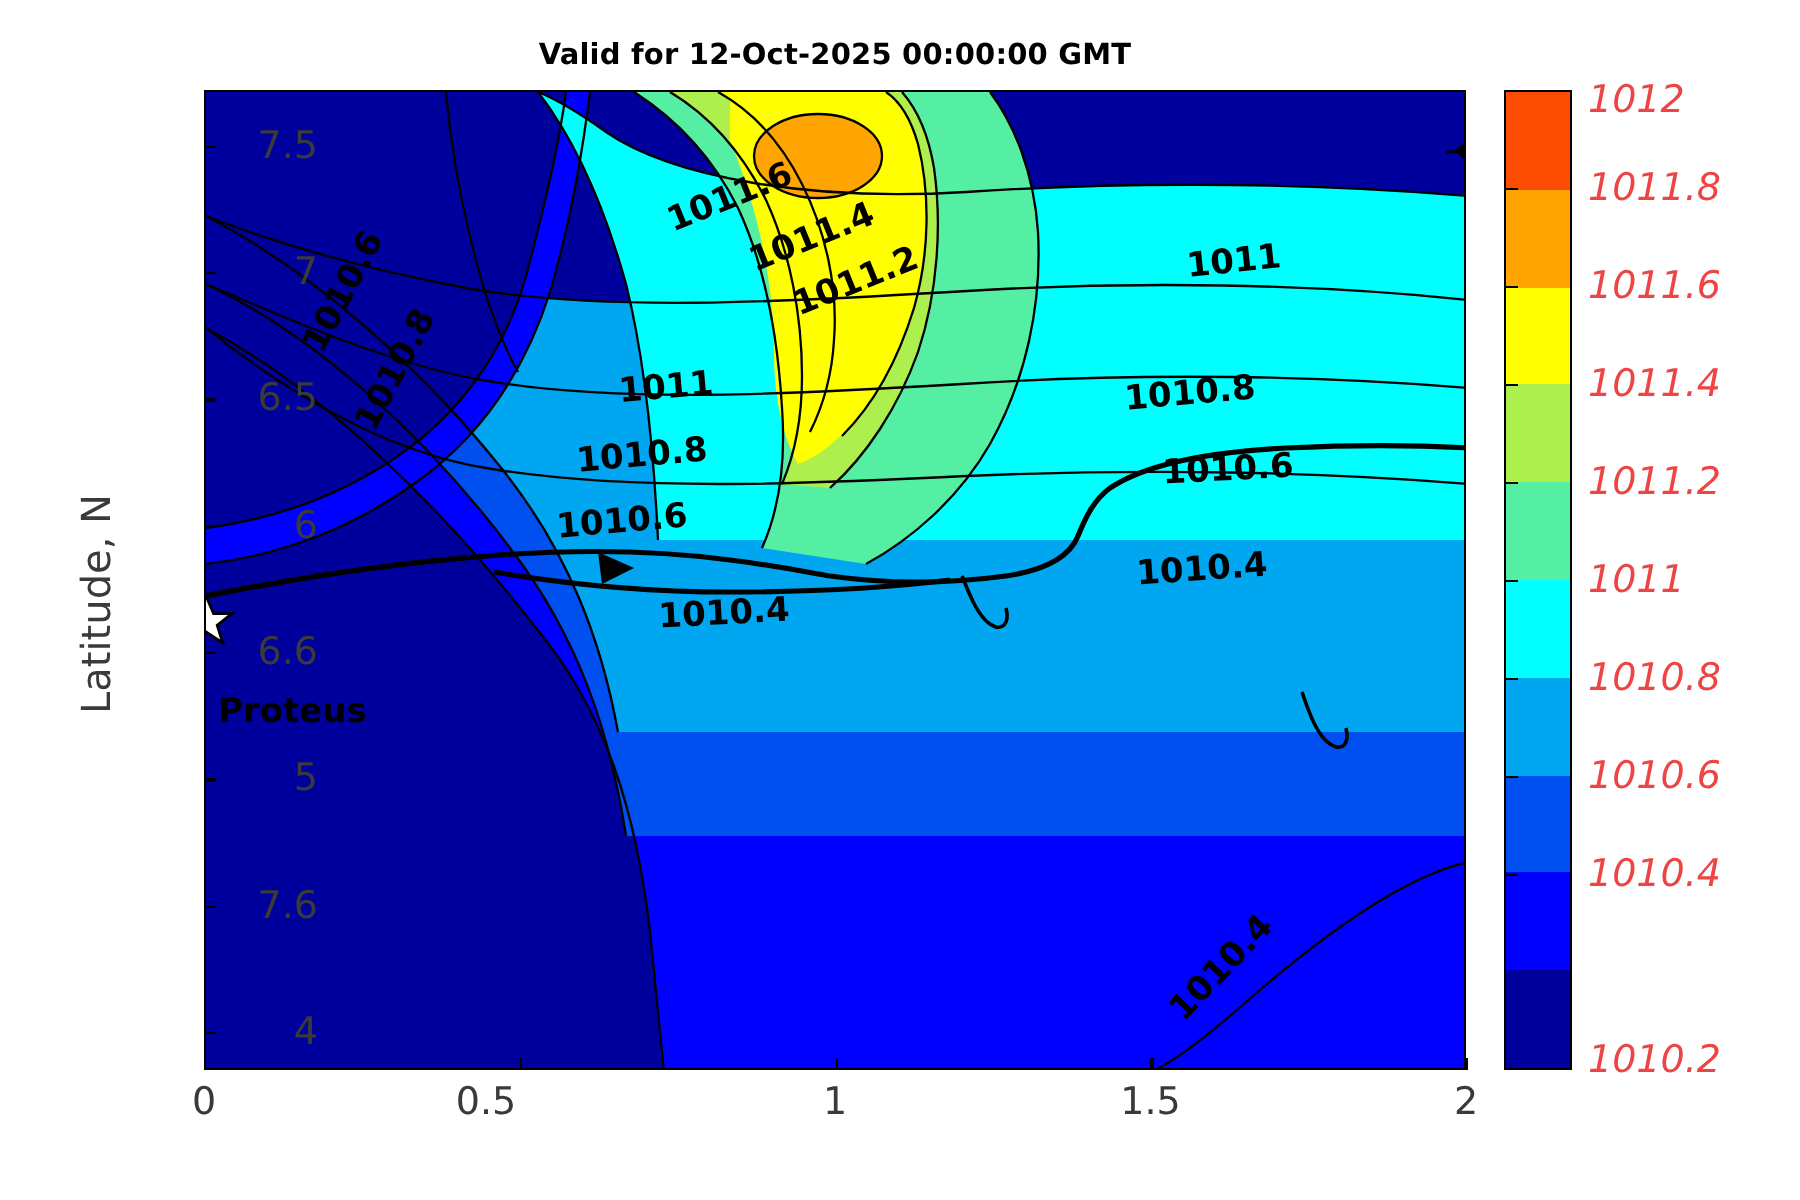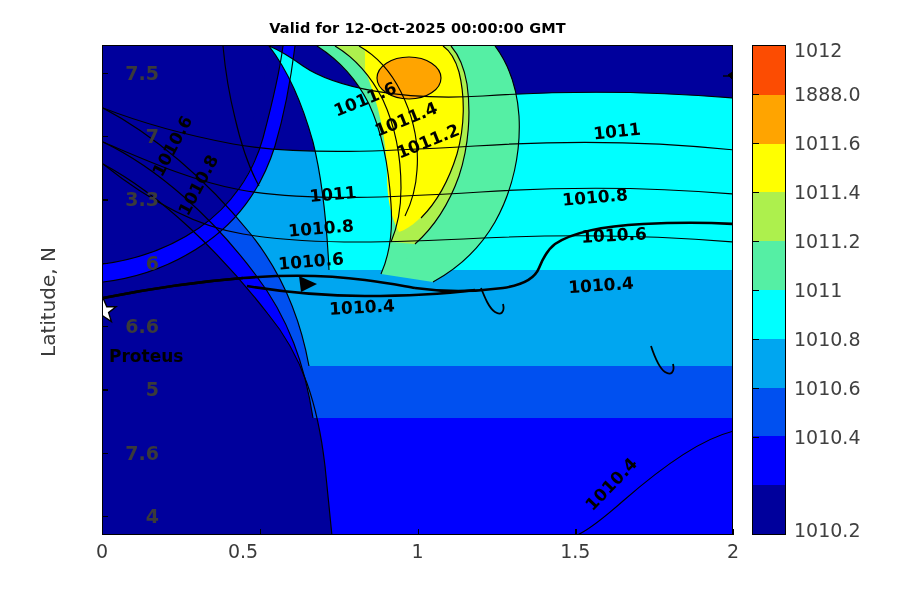--- a/index.html
+++ b/index.html
@@ -16,37 +16,37 @@
         border:1.3px solid #000;box-sizing:border-box;overflow:hidden;background:#00009c;}
   .axes svg{position:absolute;left:0;top:0;}
 
   
   .tick{position:absolute;background:#000;}
   .tick.y{width:6px;height:1.3px;left:0;}
   .tick.x{height:6px;width:1.3px;bottom:0;}
 
   
   .ylab{position:absolute;right:741px;text-align:right;font-size:19px;color:#3a3a3a;
-        transform:translateY(-50%);white-space:nowrap;font-weight:bold;}
+        transform:translateY(-50%);white-space:nowrap;}
   .xlab{position:absolute;top:540px;text-align:center;font-size:19px;color:#3a3a3a;
         transform:translateX(-50%);white-space:nowrap;}
 
   
   .xtitle{position:absolute;left:102px;top:566px;width:631px;text-align:center;
           font-size:20px;color:#3a3a3a;}
   .ytitle{position:absolute;left:-72px;top:290px;width:240px;text-align:center;
           font-size:20px;color:#3a3a3a;transform:rotate(-90deg);transform-origin:center;}
 
   
   .cbar{position:absolute;left:752px;top:45px;width:34px;height:490px;
         border:1.3px solid #000;box-sizing:border-box;display:flex;flex-direction:column;}
   .cband{flex:1 1 0;}
   .ctick{position:absolute;left:752px;width:7px;height:1.3px;background:#000;}
-  .clab{position:absolute;left:794px;font-size:19px;color:#404040;
-        transform:translateY(-50%);white-space:nowrap;}
+  .clab{position:absolute;left:794px;font-size:19px;color:#ef4444;
+        transform:translateY(-50%);white-space:nowrap;font-style:italic;}
   .ctitle{position:absolute;left:790px;top:290px;width:240px;text-align:center;
           font-size:19px;color:#3a3a3a;transform:rotate(-90deg);transform-origin:center;}
 
   
   .clabel{position:absolute;font-size:17px;font-weight:bold;color:#000;
           white-space:nowrap;transform-origin:center;
           paint-order:stroke;}
 
   
   .station{position:absolute;font-size:17px;font-weight:bold;color:#000;white-space:nowrap;}
@@ -218,21 +218,21 @@
       <div class="ylab" style="top: 516.008px;">4</div>
       <div class="tick y" style="top: 452.7px; left: 102px; position: absolute;"></div>
       <div class="ylab" style="top: 452.7px;">7.6</div>
       <div class="tick y" style="top: 389.393px; left: 102px; position: absolute;"></div>
       <div class="ylab" style="top: 389.393px;">5</div>
       <div class="tick y" style="top: 326.085px; left: 102px; position: absolute;"></div>
       <div class="ylab" style="top: 326.085px;">6.6</div>
       <div class="tick y" style="top: 262.778px; left: 102px; position: absolute;"></div>
       <div class="ylab" style="top: 262.778px;">6</div>
       <div class="tick y" style="top: 199.47px; left: 102px; position: absolute;"></div>
-      <div class="ylab" style="top: 199.47px;">3.3</div>
+      <div class="ylab" style="top: 199.47px;">6.5</div>
       <div class="tick y" style="top: 136.163px; left: 102px; position: absolute;"></div>
       <div class="ylab" style="top: 136.163px;">7</div>
       <div class="tick y" style="top: 72.8553px; left: 102px; position: absolute;"></div>
       <div class="ylab" style="top: 72.8553px;">7.5</div>
     </div>
 
   <div id="xtick-layer">
       <div class="tick x" style="position: absolute; left: 102px; top: 529px;"></div>
       <div class="xlab" style="left: 102px;">0</div>
       <div class="tick x" style="position: absolute; left: 259.75px; top: 529px;"></div>
@@ -255,21 +255,21 @@
       <div class="cband" style="background: rgb(85, 239, 164);"></div>
       <div class="cband" style="background: rgb(0, 255, 255);"></div>
       <div class="cband" style="background: rgb(0, 166, 240);"></div>
       <div class="cband" style="background: rgb(0, 80, 240);"></div>
       <div class="cband" style="background: rgb(0, 0, 255);"></div>
       <div class="cband" style="background: rgb(0, 0, 156);"></div>
     </div>
   <div id="cbar-ticks">
       <div class="clab" style="top: 50px;">1012</div>
       <div class="ctick" style="top: 94px;"></div>
-      <div class="clab" style="top: 94px;">1888.0</div>
+      <div class="clab" style="top: 94px;">1011.8</div>
       <div class="ctick" style="top: 143px;"></div>
       <div class="clab" style="top: 143px;">1011.6</div>
       <div class="ctick" style="top: 192px;"></div>
       <div class="clab" style="top: 192px;">1011.4</div>
       <div class="ctick" style="top: 241px;"></div>
       <div class="clab" style="top: 241px;">1011.2</div>
       <div class="ctick" style="top: 290px;"></div>
       <div class="clab" style="top: 290px;">1011</div>
       <div class="ctick" style="top: 339px;"></div>
       <div class="clab" style="top: 339px;">1010.8</div>

